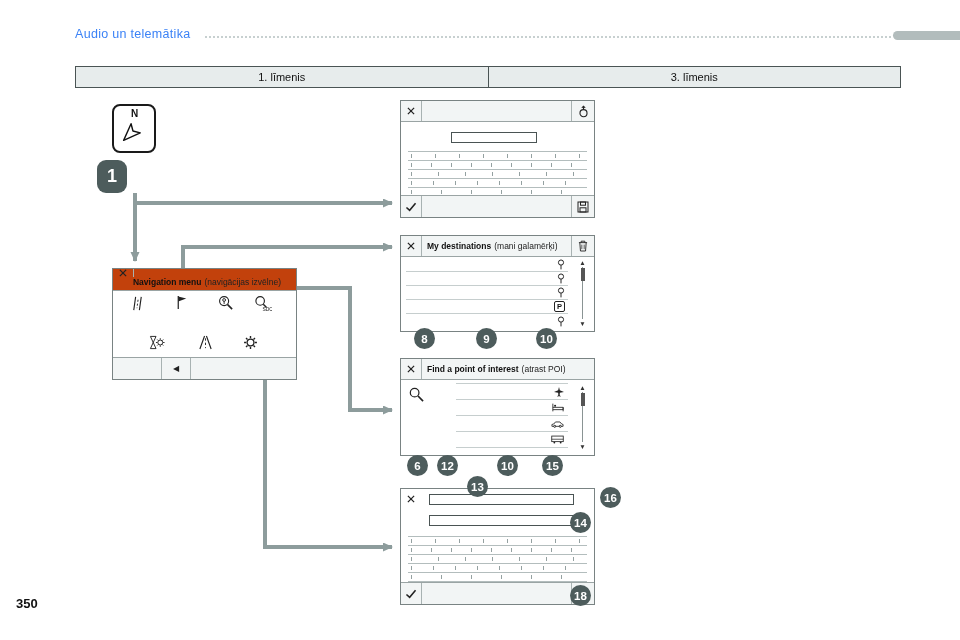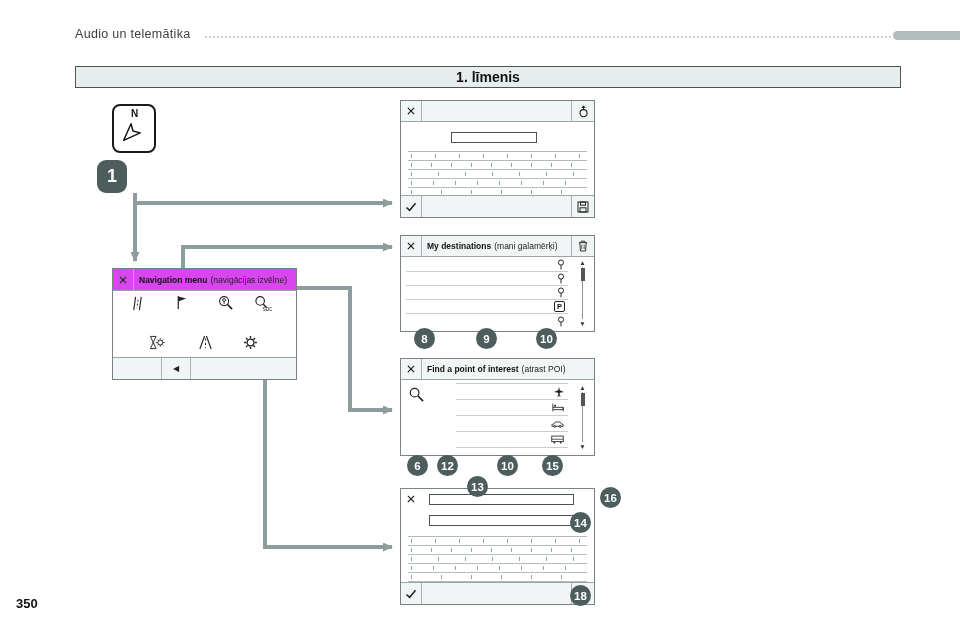--- a/index.html
+++ b/index.html
@@ -1,27 +1,27 @@
 <!DOCTYPE html>
 <html><head>
 <meta charset="utf-8">
 <style>
   html,body{margin:0;padding:0;background:#fff;}
   #stage{position:relative;width:960px;height:640px;background:#fff;overflow:hidden;
          font-family:"Liberation Sans",sans-serif;color:#111;}
   .abs{position:absolute;}
 
   
-  #chapter-title{left:75px;top:27px;font-size:12.5px;color:#404040;letter-spacing:.3px;}
+  #chapter-title{left:75px;top:27px;font-size:12.5px;color:#3b82f6;letter-spacing:.3px;}
   #chapter-rule{left:205px;top:36px;width:686px;height:0;border-top:2px dotted #c7d0d0;}
   #chapter-tab{left:893px;top:31px;width:67px;height:9px;background:#b2bcbc;border-radius:5px 0 0 5px;}
 
   
   #levels{left:75px;top:66px;width:826px;height:22px;display:flex;border:1px solid #4a5454;background:#e7ecec;box-sizing:border-box;}
-  .lvl{flex:1;display:flex;align-items:center;justify-content:center;font-size:14px;font-weight:bold;border-right:1px solid #4a5454;text-align:right;}
+  .lvl{flex:1;display:flex;align-items:center;justify-content:center;font-size:11px;font-weight:normal;border-right:1px solid #4a5454;text-align:right;}
   .lvl:last-child{border-right:none;}
 
   
   #connectors{left:0;top:0;width:960px;height:640px;z-index:1;pointer-events:none;}
 
   
   #compass{left:112px;top:104px;width:40px;height:45px;border:2px solid #1a1a1a;border-radius:8px;z-index:2;}
   #compass .n{position:absolute;left:17px;top:2px;font-size:10px;font-weight:bold;}
   #compass svg{position:absolute;left:4px;top:16px;}
 
@@ -37,21 +37,21 @@
 
   
   .screen{position:absolute;background:#fff;border:1px solid #798383;z-index:2;box-sizing:border-box;}
   #scr-nav {left:112px;top:268px;width:185px;height:112px;}
   #scr-kb1 {left:400px;top:100px;width:195px;height:118px;}
   #scr-dest{left:400px;top:235px;width:195px;height:97px;}
   #scr-poi {left:400px;top:358px;width:195px;height:98px;}
   #scr-addr{left:400px;top:488px;width:195px;height:117px;}
 
   .shdr{display:flex;align-items:center;height:20px;border-bottom:1px solid #9aa4a4;background:#f2f5f5;}
-  #scr-nav .shdr{background:#d946ef;height:21px;}
+  #scr-nav .shdr{background:#c2410c;height:21px;flex-direction:column;}
   .icl{width:20px;align-self:stretch;display:flex;align-items:center;justify-content:center;border-right:1px solid #a8b2b2;flex:none;}
   .icr{width:22px;align-self:stretch;display:flex;align-items:center;justify-content:center;border-left:1px solid #a8b2b2;margin-left:auto;flex:none;}
   .ttl{padding-left:5px;font-size:8.5px;white-space:nowrap;overflow:hidden;}
   .ttl .sub{margin-left:3px;color:#222;}
   .ttl b{font-weight:bold;}
 
   .sftr{position:absolute;left:0;right:0;bottom:0;height:21px;border-top:1px solid #9aa4a4;
         display:flex;align-items:center;background:#f2f5f5;}
 
   
@@ -92,20 +92,21 @@
 <body>
 
 <div id="stage">
 
   <div class="abs" id="chapter-title">Audio un telemātika</div>
   <div class="abs" id="chapter-rule"></div>
   <div class="abs" id="chapter-tab"></div>
 
   <div class="abs" id="levels">
     <div class="lvl">1. līmenis</div>
+    <div class="lvl">3. līmenis</div>
   </div>
 
   <svg class="abs" id="connectors" width="960" height="640">
     <defs>
       <marker id="ah" markerUnits="userSpaceOnUse" markerWidth="11" markerHeight="10" refX="9" refY="4.5" orient="auto">
         <path d="M0,0 L10,4.5 L0,9 Z" fill="#8d9c9c"></path>
       </marker>
     </defs>
     <g stroke="#8d9c9c" stroke-width="4" fill="none">
       <path d="M135,193 L135,261" marker-end="url(#ah)"></path>

